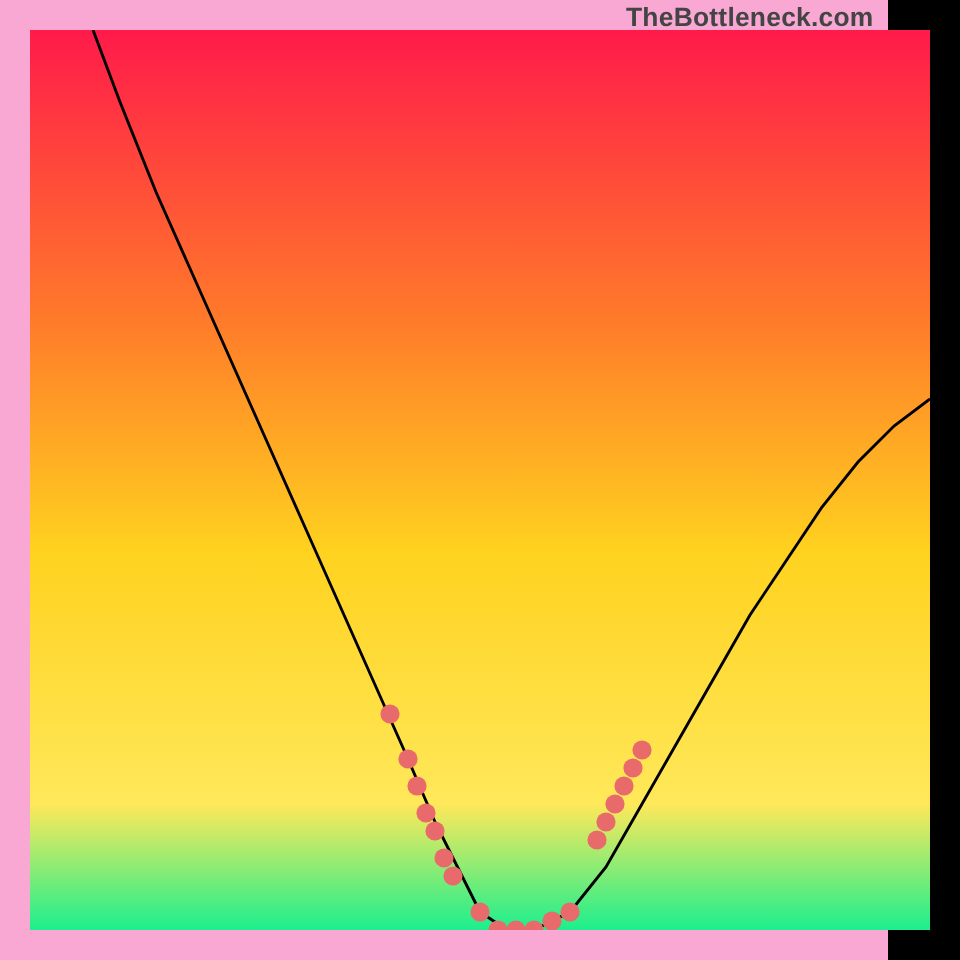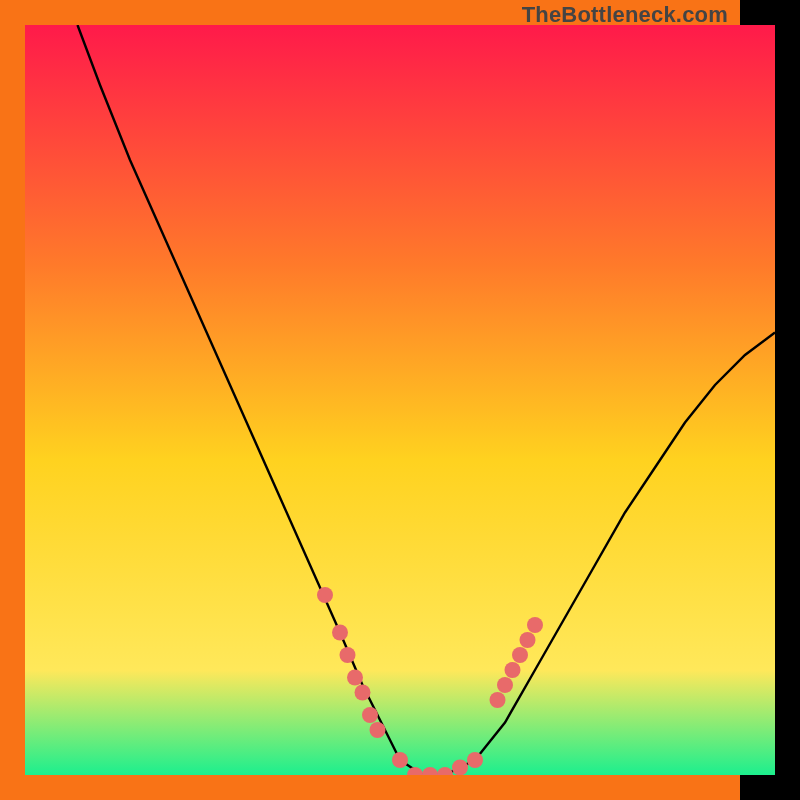--- a/index.html
+++ b/index.html
@@ -1,21 +1,21 @@
 <!DOCTYPE html>
 <html><head>
 <meta charset="utf-8">
 <style>
   * { margin: 0; padding: 0; box-sizing: border-box; }
   html, body { width: 800px; height: 800px; background: #000; overflow: hidden; }
   .frame {
     position: absolute;
     left: 0; top: 0;
     width: 740px; height: 800px;
-    background: #f97316;
+    background: #f9a8d4;
   }
   .plot {
     position: absolute;
     left: 25px; top: 25px;
     width: 750px; height: 750px;
   }
   .watermark {
     position: absolute;
     top: 2px;
     right: 12px;

